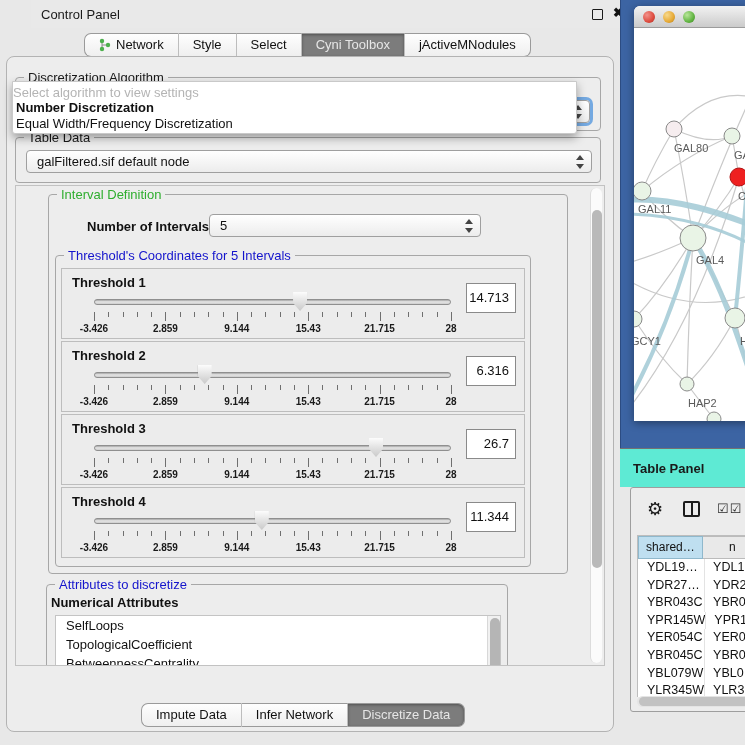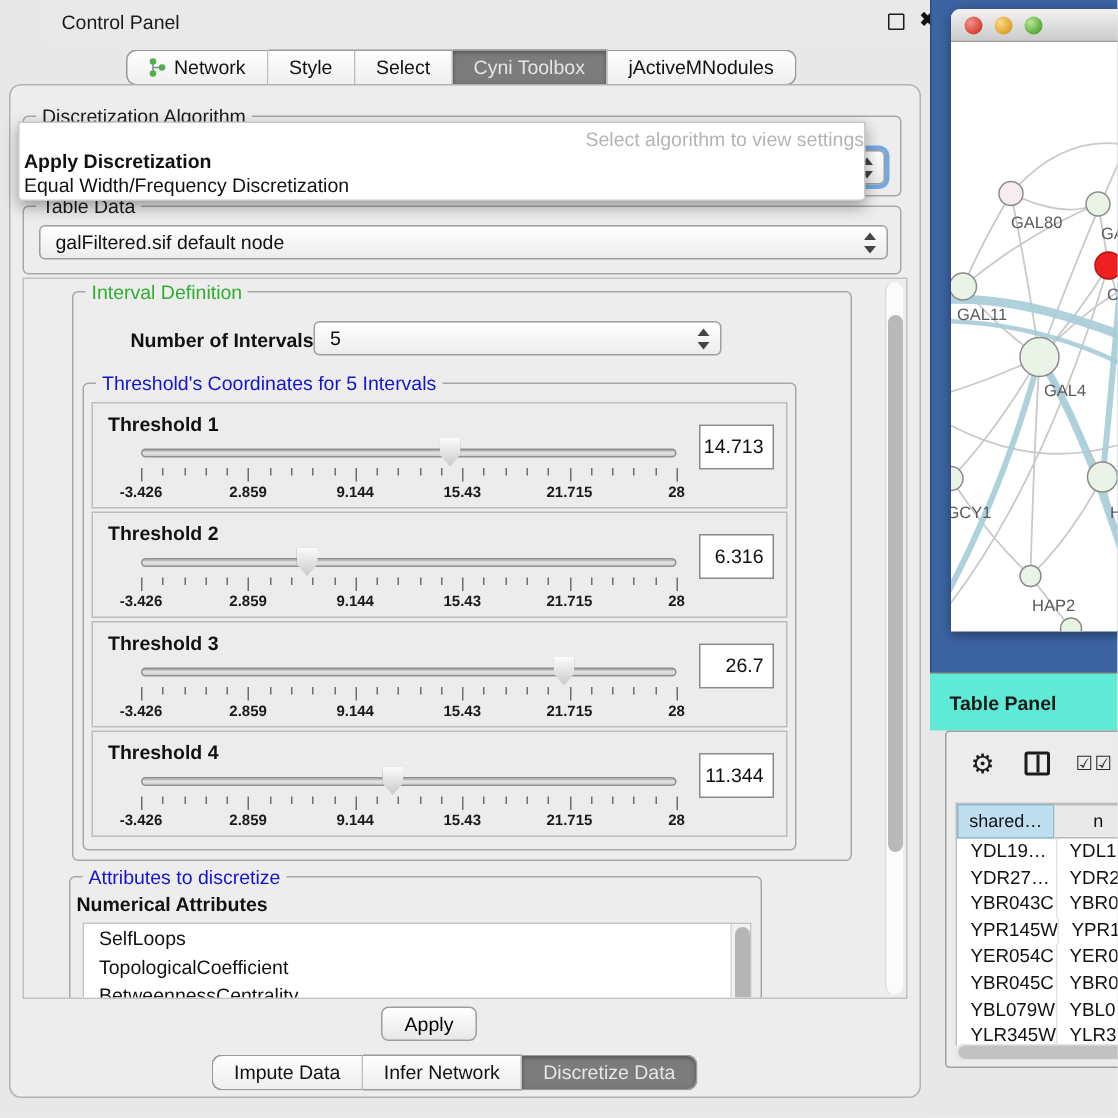--- a/index.html
+++ b/index.html
@@ -83,21 +83,21 @@
   .attr-vscroll { position:absolute; right:0; top:0; width:13px; height:100%; background:#f1f1f1; border-left:1px solid #d8d8d8; }
   .attr-vthumb { position:absolute; left:1.5px; top:2px; width:10px; height:64px; background:#b5b5b5; border-radius:5px; }
 
   .applyrow { position:absolute; left:0; top:609px; width:606px; height:38px; }
   .apply-btn { position:absolute; left:247px; top:5px; width:64px; height:23px; border:1px solid #9e9e9e; border-radius:5px;
                background:linear-gradient(#ffffff,#e7e7e7); font-size:13px; font-family:"Liberation Sans",sans-serif; }
 
   
   .popup { position:absolute; left:12px; top:81px; width:565px; height:53px; background:#fff; border:1px solid #c9c9c9;
            border-radius:0 0 3px 3px; box-shadow:0 4px 10px rgba(0,0,0,.35); z-index:30; padding-top:3px; }
-  .pop-ph { font-size:13px; color:#b4b4b4; text-align:right; line-height:15px; }
+  .pop-ph { font-size:13px; color:#b4b4b4; text-align:left; line-height:15px; }
   .pop-opt { font-size:13px; color:#111; line-height:16px; padding-left:3px; white-space:nowrap; }
   .pop-opt.b { font-weight:bold; }
 
   
   .right { position:absolute; left:620px; top:0; width:125px; height:745px; }
   .desktop { position:absolute; left:0; top:0; width:125px; height:448px; background:#3c64a3; border-left:1px solid #2c4c82; }
   .macwin { position:absolute; left:13px; top:6px; width:120px; height:415px; background:#fff; border-radius:6px 6px 0 0;
             box-shadow:0 2px 8px rgba(0,0,0,.4); overflow:hidden; }
   .titlebar { position:relative; height:22px; background:linear-gradient(#f2f2f2,#cbcbcb); border-bottom:1px solid #9c9c9c; }
   .light { position:absolute; top:5px; width:12px; height:12px; border-radius:50%; }
@@ -395,41 +395,38 @@
               <div class="attr-item">TopologicalCoefficient</div>
               <div class="attr-item">BetweennessCentrality</div>
             </div>
         </div>
 
         <div class="vscroll">
             <div class="vthumb"></div>
           </div>
       </div>
 
-      <div class="applyrow">
-        <button class="apply-btn">Apply</button>
-      </div>
     </div>
 
     <div class="seg-tabs" id="bottomTabs">
         <div class="seg-tab">
           <span>Impute Data</span>
         </div>
         <div class="seg-tab">
           <span>Infer Network</span>
         </div>
         <div class="seg-tab sel">
           <span>Discretize Data</span>
         </div>
       </div>
 
     <div class="popup">
       <div class="pop-ph">Select algorithm to view settings</div>
       <div id="popOpts">
-          <div class="pop-opt b">Apply Discretization</div>
+          <div class="pop-opt b">Number Discretization</div>
           <div class="pop-opt">Equal Width/Frequency Discretization</div>
         </div>
     </div>
   </section>
 
   <section class="right">
     <div class="desktop">
       <div class="macwin">
         <div class="titlebar">
           <span class="light red"></span>

